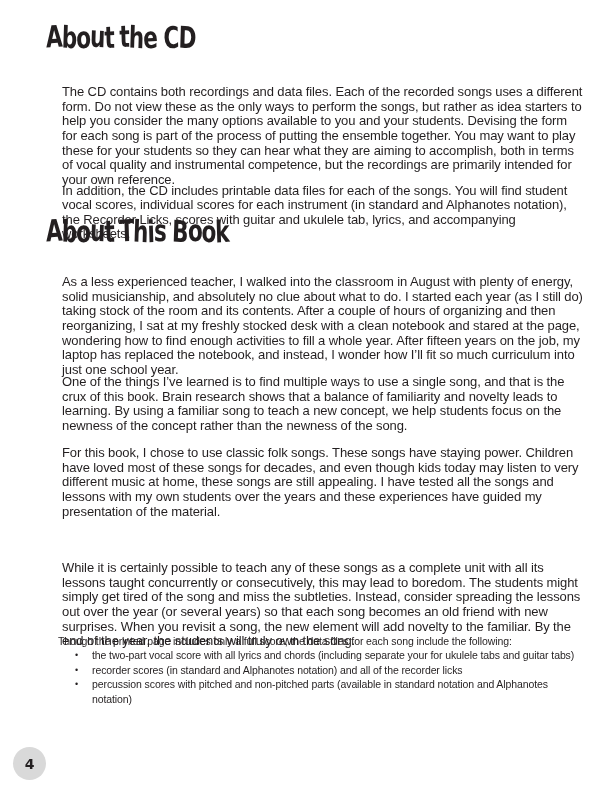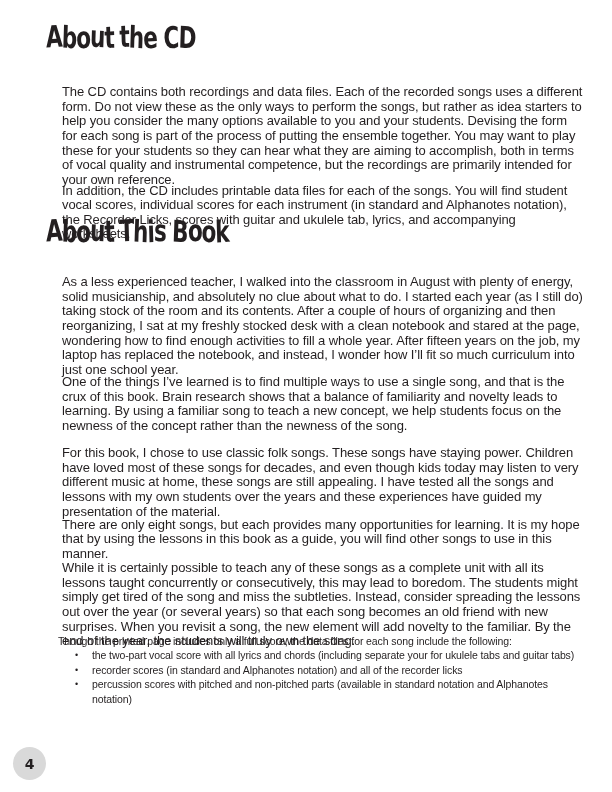--- a/index.html
+++ b/index.html
@@ -89,21 +89,20 @@
   <p id="p-cd-2" class="para">In addition, the CD includes printable data files for each of the songs. You will find student vocal scores, individual scores for each instrument (in standard and Alphanotes notation), the Recorder Licks, scores with guitar and ukulele tab, lyrics, and accompanying worksheets.</p>
 
   <h1 id="h-book" class="fun-heading"><span style="display: inline-block; transform: rotate(-2.5deg) translateY(-1px);">A</span><span style="display: inline-block; transform: rotate(2.5deg) translateY(0px);">b</span><span style="display: inline-block; transform: rotate(-2.5deg) translateY(0px);">o</span><span style="display: inline-block; transform: rotate(2.5deg) translateY(-1px);">u</span><span style="display: inline-block; transform: rotate(-2.5deg) translateY(0px);">t</span><span> </span><span style="display: inline-block; transform: rotate(-2.5deg) translateY(-1px);">T</span><span style="display: inline-block; transform: rotate(2.5deg) translateY(0px);">h</span><span style="display: inline-block; transform: rotate(-2.5deg) translateY(0px);">i</span><span style="display: inline-block; transform: rotate(2.5deg) translateY(-1px);">s</span><span> </span><span style="display: inline-block; transform: rotate(2.5deg) translateY(0px);">B</span><span style="display: inline-block; transform: rotate(-2.5deg) translateY(-1px);">o</span><span style="display: inline-block; transform: rotate(2.5deg) translateY(0px);">o</span><span style="display: inline-block; transform: rotate(-2.5deg) translateY(0px);">k</span></h1>
 
   <p id="p-bk-1" class="para">As a less experienced teacher, I walked into the classroom in August with plenty of energy, solid musicianship, and absolutely no clue about what to do. I started each year (as I still do) taking stock of the room and its contents. After a couple of hours of organizing and then reorganizing, I sat at my freshly stocked desk with a clean notebook and stared at the page, wondering how to find enough activities to fill a whole year. After fifteen years on the job, my laptop has replaced the notebook, and instead, I wonder how I’ll fit so much curriculum into just one school year.</p>
 
   <p id="p-bk-2" class="para">One of the things I’ve learned is to find multiple ways to use a single song, and that is the crux of this book. Brain research shows that a balance of familiarity and novelty leads to learning. By using a familiar song to teach a new concept, we help students focus on the newness of the concept rather than the newness of the song.</p>
 
   <p id="p-bk-3" class="para">For this book, I chose to use classic folk songs. These songs have staying power. Children have loved most of these songs for decades, and even though kids today may listen to very different music at home, these songs are still appealing. I have tested all the songs and lessons with my own students over the years and these experiences have guided my presentation of the material.</p>
 
-  <p id="p-bk-4" class="para">There are only eight songs, but each provides many opportunities for learning. It is my hope that by using the lessons in this book as a guide, you will find other songs to use in this manner.</p>
 
   <p id="p-bk-5" class="para">While it is certainly possible to teach any of these songs as a complete unit with all its lessons taught concurrently or consecutively, this may lead to boredom. The students might simply get tired of the song and miss the subtleties. Instead, consider spreading the lessons out over the year (or several years) so that each song becomes an old friend with new surprises. When you revisit a song, the new element will add novelty to the familiar. By the end of the year, the students will truly own the song.</p>
 
   <div id="list-bk" class="list-block">
     <p>Though the printed page includes only a full score, the data files for each song include the following:</p>
     <ul class="bullets">
       <li>
         <span class="dot">•</span>
         <span>the two-part vocal score with all lyrics and chords (including separate your for ukulele tabs and guitar tabs)</span>
       </li>

